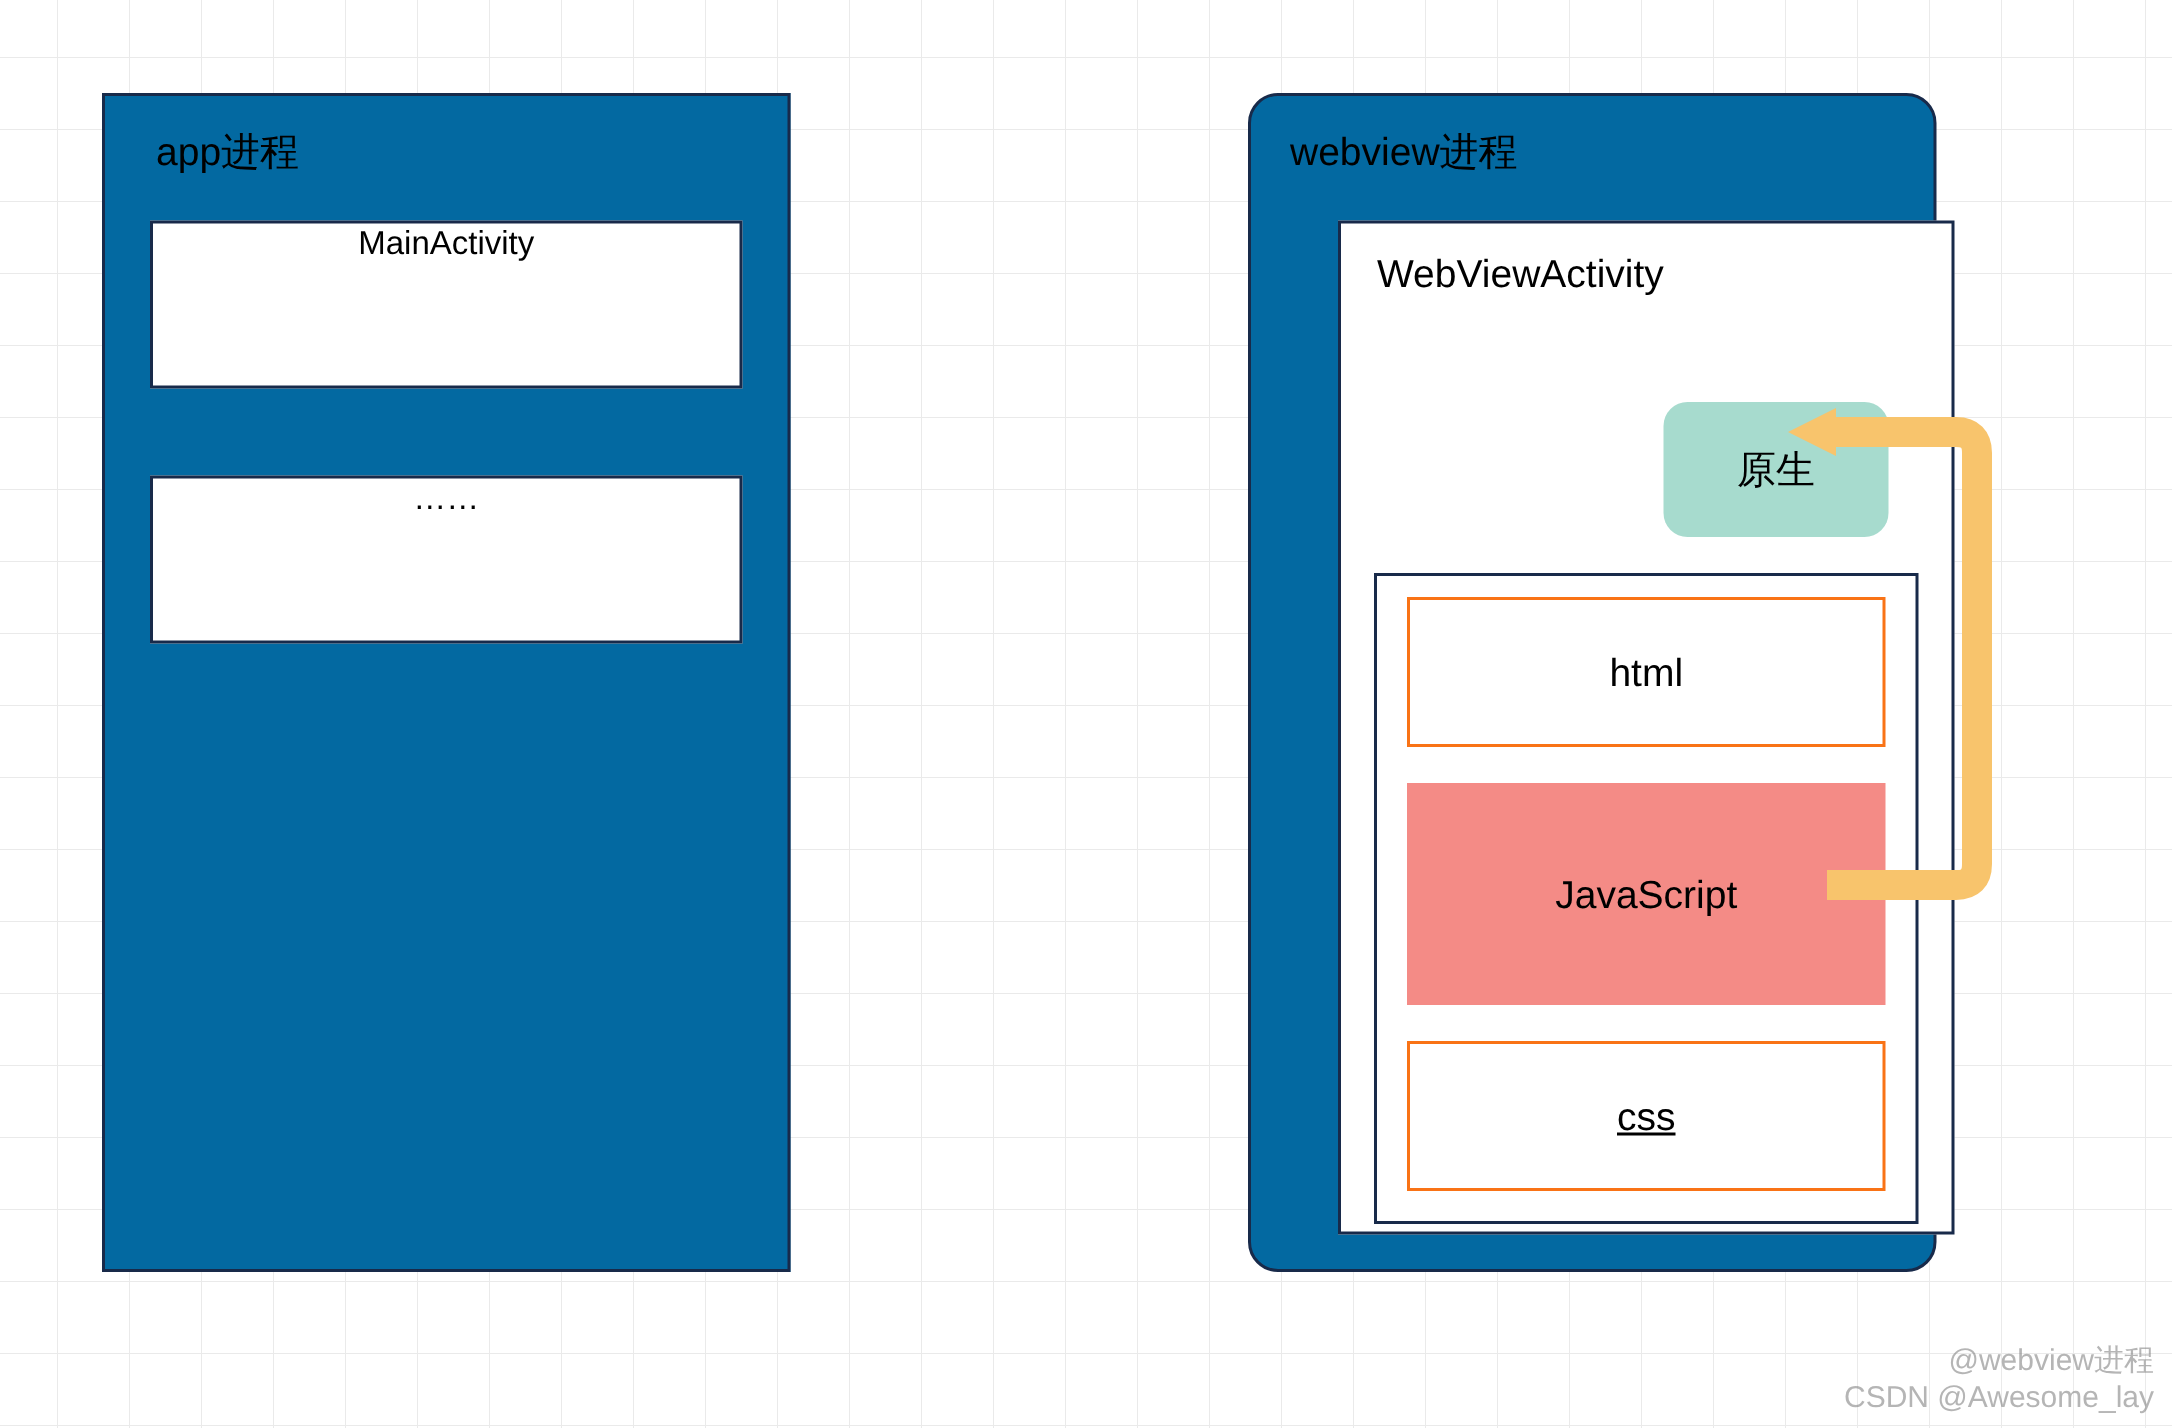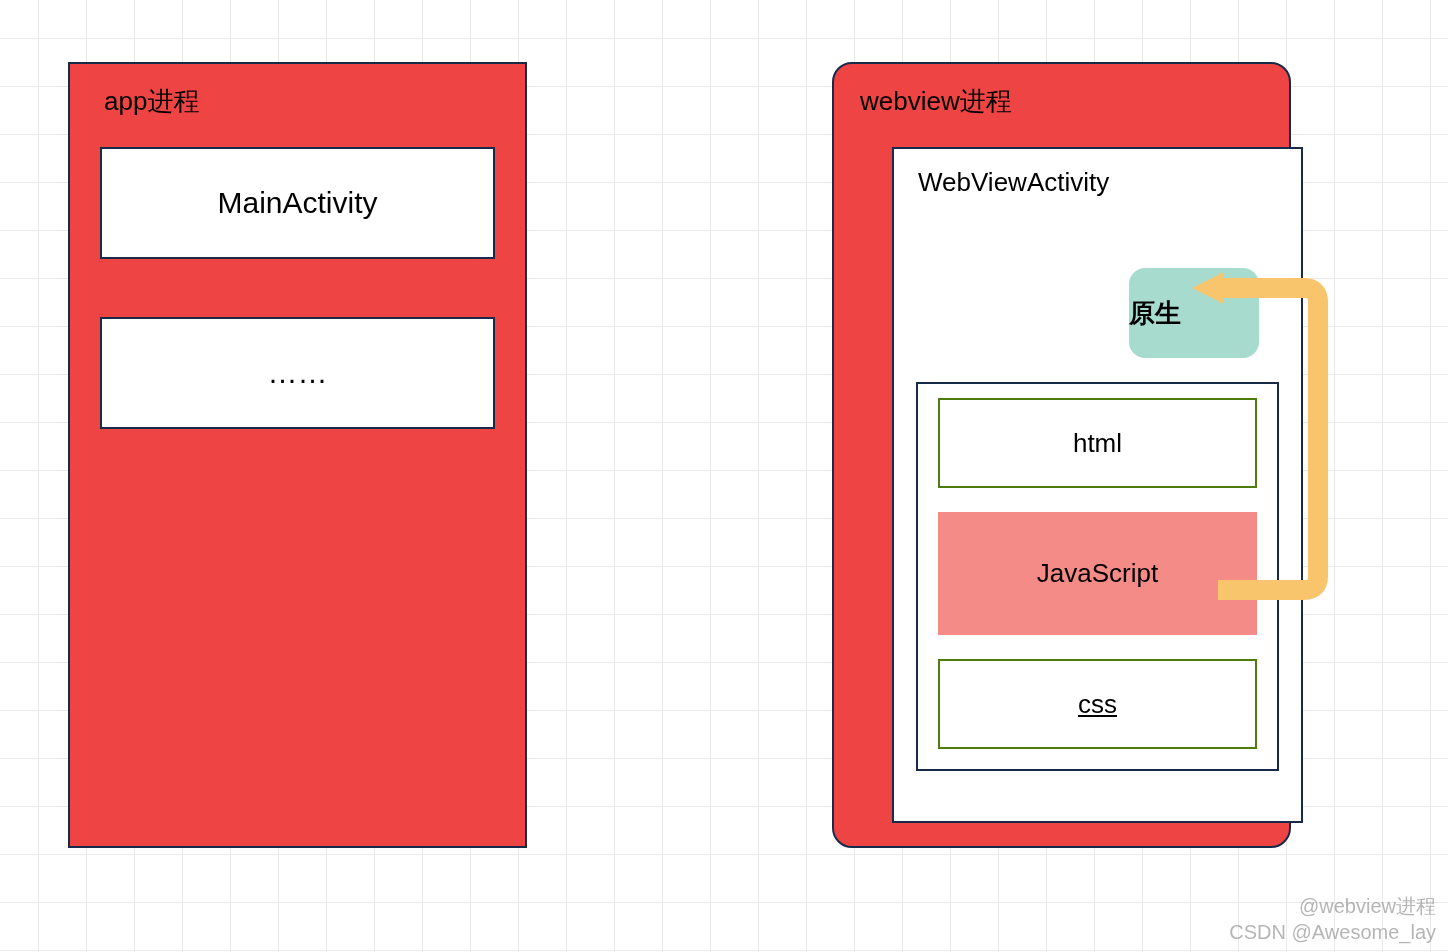--- a/index.html
+++ b/index.html
@@ -16,21 +16,21 @@
       background-image:
         linear-gradient(#eaeaea 1px, transparent 1px),
         linear-gradient(90deg, #eaeaea 1px, transparent 1px);
       background-size: 48px 48px;
       background-position: -10px -10px;
       overflow: hidden;
     }
     .container {
       position: absolute;
       border: 2px solid #182a4a;
-      background: #ef4444;
+      background: #0369a1;
     }
     .left-container {
       left: 68px;
       top: 62px;
       width: 459px;
       height: 786px;
       padding: 20px 30px;
     }
     .right-container {
       left: 832px;
@@ -44,23 +44,23 @@
       font-size: 26px;
       color: #000;
       margin-bottom: 28px;
       margin-left: 4px;
     }
     .activity-box {
       border: 2px solid #182a4a;
       background: #ffffff;
       height: 112px;
       display: flex;
-      align-items: center;
+      align-items: flex-start;
       justify-content: center;
-      font-size: 30px;
+      font-size: 22px;
       margin-bottom: 58px;
       width: 100%;
     }
     .activity-box:last-child {
       margin-bottom: 0;
     }
     .webview-activity {
       border: 2px solid #182a4a;
       background: #ffffff;
       padding: 18px 22px 24px 22px;
@@ -70,60 +70,59 @@
       margin-left: 36px;
     }
     .webview-activity-title {
       font-size: 26px;
       margin-bottom: 70px;
       margin-left: 2px;
     }
     .native-box {
       background: #a7dbce;
       border-radius: 16px;
-      width: 130px;
+      width: 150px;
       height: 90px;
       display: flex;
       align-items: center;
-      justify-content: flex-start;
+      justify-content: center;
       font-size: 26px;
       margin-left: auto;
       margin-right: 20px;
       margin-bottom: 24px;
-      font-weight: bold;
     }
     .webview-box {
       border: 2px solid #182a4a;
       background: #ffffff;
       padding: 14px 20px 20px 20px;
       width: 100%;
     }
     .webview-title {
       font-size: 26px;
       text-align: center;
       margin-bottom: 14px;
     }
     .inner-box {
-      border: 2px solid #4d7c0f;
+      border: 2px solid #f97316;
       background: #ffffff;
-      height: 90px;
+      height: 100px;
       display: flex;
       align-items: center;
       justify-content: center;
       font-size: 26px;
       margin-bottom: 24px;
       width: 100%;
     }
     .inner-box:last-child {
       margin-bottom: 0;
       text-decoration: underline;
     }
     .inner-box.js {
       background: #f48b86;
-      height: 123px;
+      height: 148px;
       border: none;
     }
     .arrow-svg {
       position: absolute;
       pointer-events: none;
     }
     .watermark-top {
       position: absolute;
       right: 12px;
       bottom: 32px;

